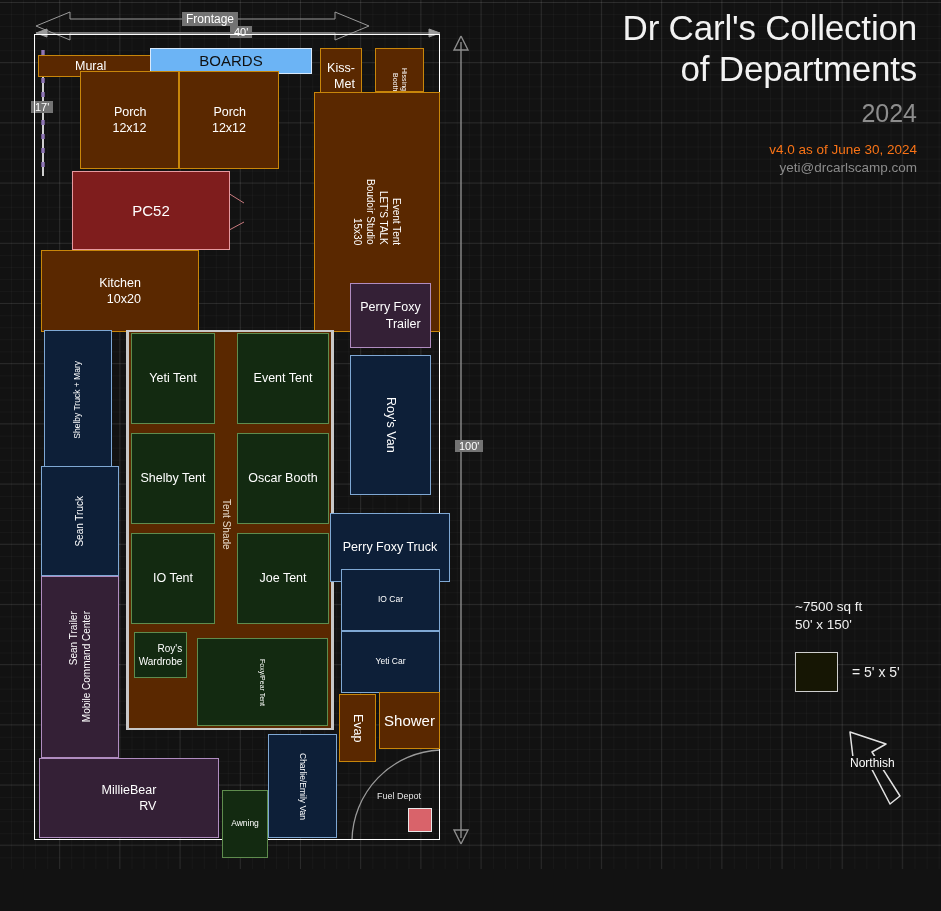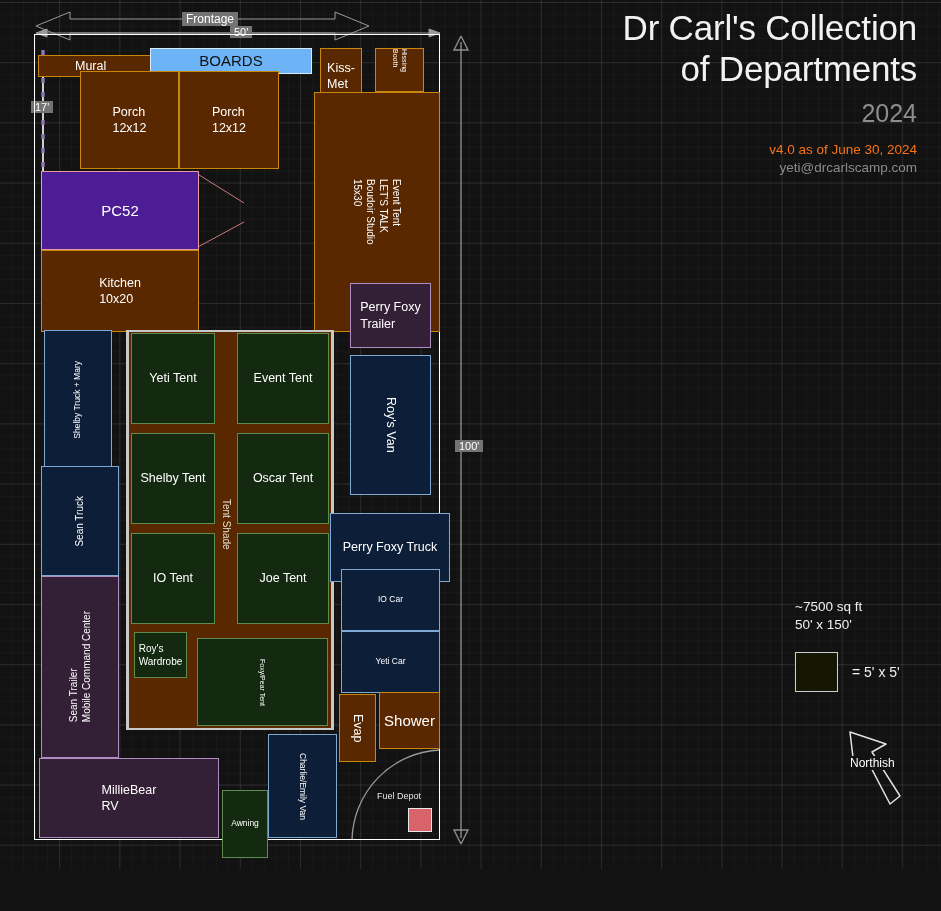--- a/index.html
+++ b/index.html
@@ -51,33 +51,33 @@
   #header .ver {
     font-size: 13.5px; color: #f97316; margin-top: 14px;
   }
   #header .email {
     font-size: 13.5px; color: #8b8b8b; margin-top: 3px;
   }
   
   .box {
     position: absolute;
     display: flex; align-items: center; justify-content: center;
-    text-align: left;
+    text-align: right;
     color: #ffffff;
     font-size: 12.5px;
     line-height: 1.32;
     white-space: pre-line;
     border: 1px solid transparent;
   }
   .brown  { background: #5a2800; border-color: #c8860a; }
   .brown-nb { background: #5a2800; border-color: #5a2800; }
   .green  { background: #132a11; border-color: #5f8c4e; }
   .navy   { background: #0d1f38; border-color: #7fa8d4; }
   .purple { background: #342036; border-color: #b08cc0; }
-  .maroon { background: #4c1d95; border-color: #e79aa0; }
+  .maroon { background: #7f1d1d; border-color: #e79aa0; margin-left: 31px; }
   .blue   { background: #6cb4f5; border-color: #d8e9fb; color: #101010; }
   .lgray  { background: #c8c8c8; border-color: #c8c8c8; }
   .rot90  { writing-mode: vertical-rl; text-orientation: mixed; }
   .rot270 { writing-mode: vertical-rl; text-orientation: mixed; transform: rotate(180deg); }
   .sm  { font-size: 8.5px; }
   .xs  { font-size: 7px; }
   .md  { font-size: 10px; }
   .lg  { font-size: 15px; }
   
   #site-outline {
@@ -144,21 +144,21 @@
     <polyline points="461,36 454,50 468,50 461,36" fill="none" stroke="#8d8d8d" stroke-width="1.4"></polyline>
     <polyline points="461,844 454,830 468,830 461,844" fill="none" stroke="#8d8d8d" stroke-width="1.4"></polyline>
 
     <line x1="196" y1="173" x2="244" y2="203" stroke="#c97a7e" stroke-width="1"></line>
     <line x1="196" y1="248" x2="244" y2="222" stroke="#c97a7e" stroke-width="1"></line>
 
     <path d="M 352,840 A 92,92 0 0 1 440,750" fill="none" stroke="#9a9a9a" stroke-width="1.3"></path>
   </svg>
 
   <div class="dimlabel" style="left:182px;top:12px;font-size:12px">Frontage</div>
-  <div class="dimlabel" style="left:230px;top:26px">50'</div>
+  <div class="dimlabel" style="left:230px;top:26px">40'</div>
   <div class="dimlabel" style="left:31px;top:101px">17'</div>
   <div class="dimlabel" style="left:455px;top:440px">100'</div>
 
   <div id="site-outline"></div>
 
   <div class="box brown" style="left:38px;top:55px;width:148px;height:22px;justify-content:flex-start;padding-left:36px">
     <span>Mural</span>
   </div>
 
   <div class="box blue lg" style="left:150px;top:48px;width:162px;height:26px">
@@ -224,21 +224,21 @@
   <div class="box green" style="left:131px;top:333px;width:84px;height:91px">
     <span>Yeti Tent</span>
   </div>
   <div class="box green" style="left:237px;top:333px;width:92px;height:91px">
     <span>Event Tent</span>
   </div>
   <div class="box green" style="left:131px;top:433px;width:84px;height:91px">
     <span>Shelby Tent</span>
   </div>
   <div class="box green" style="left:237px;top:433px;width:92px;height:91px">
-    <span>Oscar Tent</span>
+    <span>Oscar Booth</span>
   </div>
   <div class="box green" style="left:131px;top:533px;width:84px;height:91px">
     <span>IO Tent</span>
   </div>
   <div class="box green" style="left:237px;top:533px;width:92px;height:91px">
     <span>Joe Tent</span>
   </div>
 
   <div class="box" style="left:215px;top:424px;width:22px;height:200px;color:#e8dccc">
     <span class="rot90 md">Tent Shade</span>

